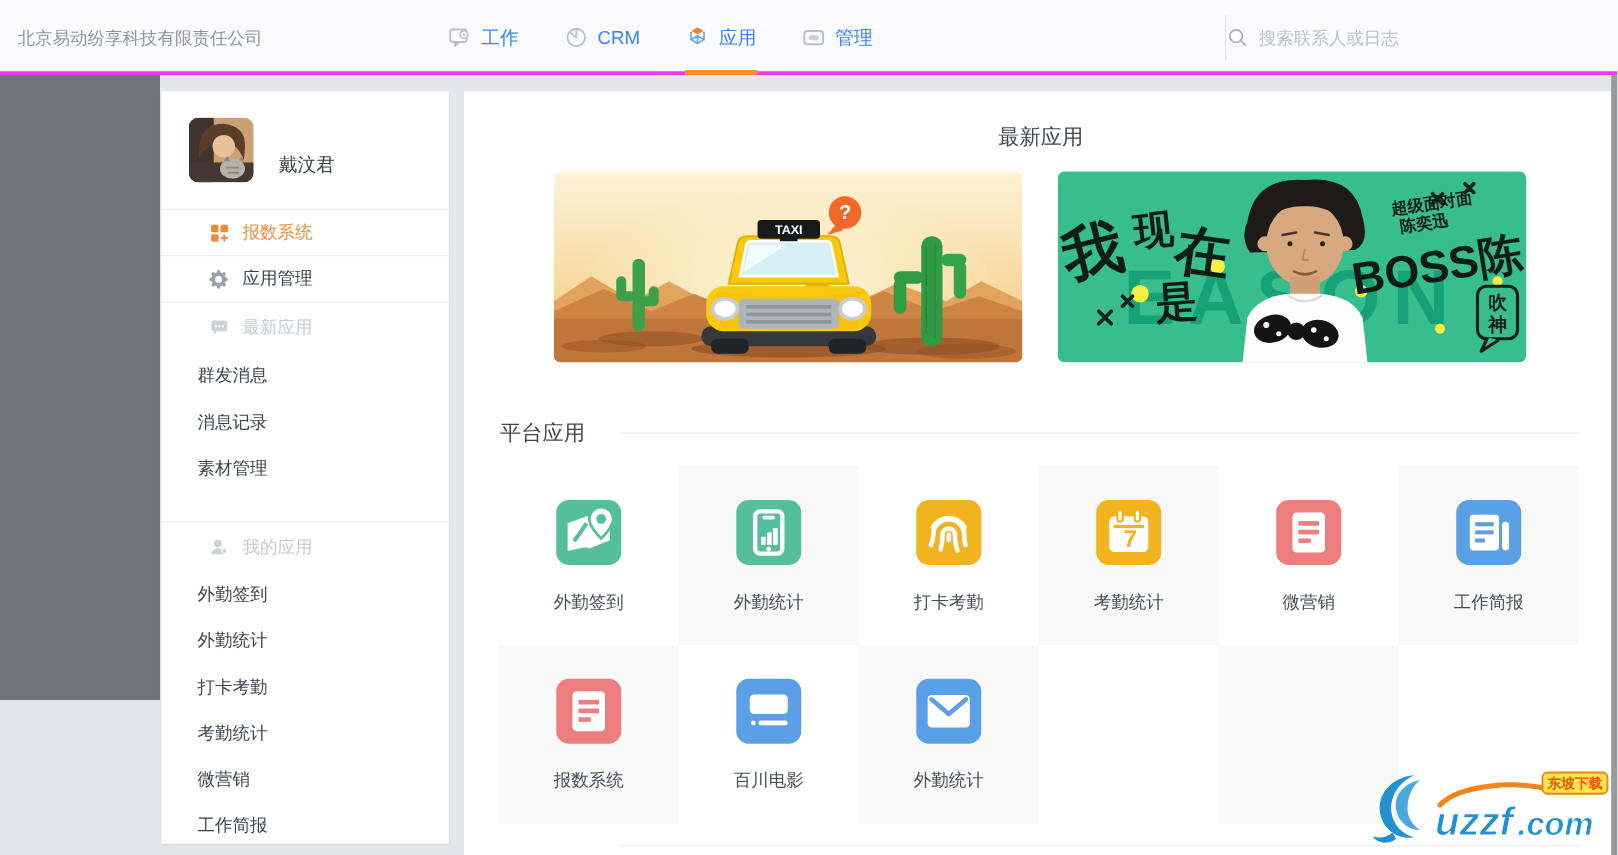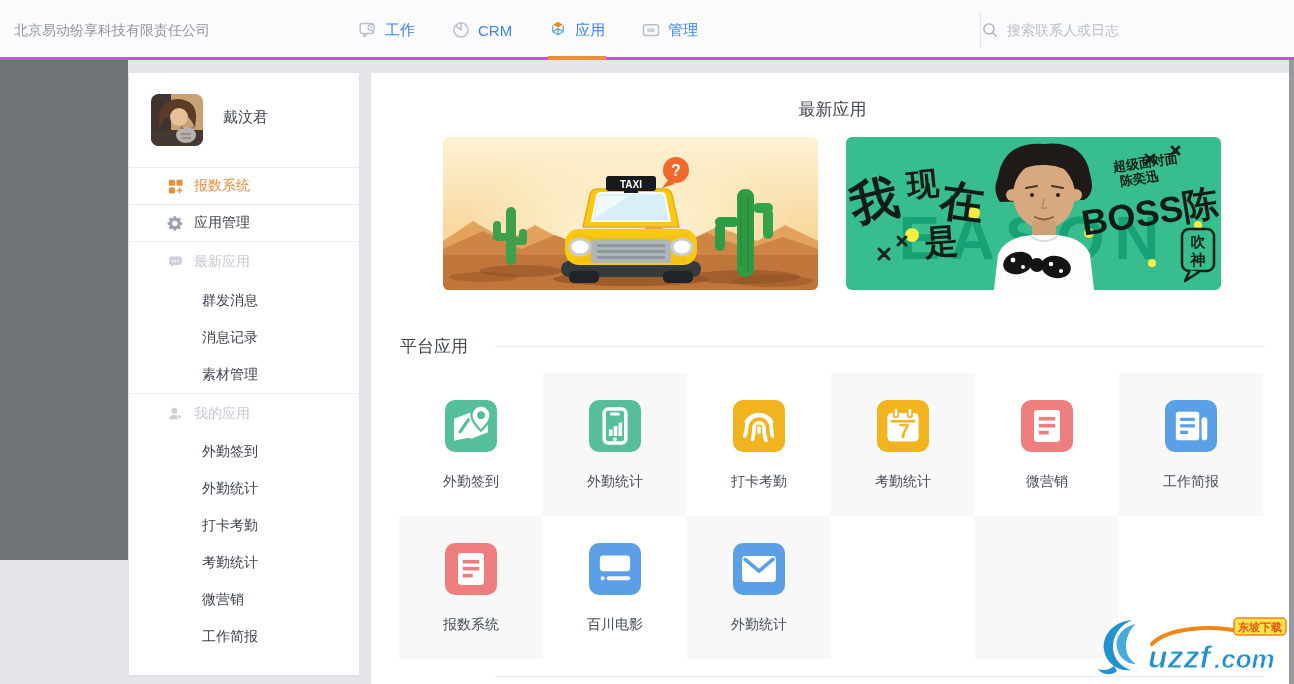--- a/index.html
+++ b/index.html
@@ -19,28 +19,28 @@
   .search input::placeholder { color:#b9c0ca; }
 
   
   .dark-panel { position:absolute; left:0; top:60px; width:128px; height:500px; background:#6f7277; z-index:1; }
   .scrollbar { position:absolute; right:0; top:60px; width:5px; height:624px; background:#96999e; z-index:40; }
 
   
   .sidebar { position:absolute; left:129px; top:73px; width:230px; height:602px; background:#fff; box-shadow:0 1px 2px rgba(0,0,0,.06); z-index:10; }
   .profile { height:95px; border-bottom:1px solid #ececee; position:relative; }
   .avatar { position:absolute; left:22px; top:21px; width:52px; height:52px; border-radius:8px; overflow:hidden; }
-  .uname { position:absolute; left:94px; top:35px; font-size:15px; color:#3a414b; }
+  .uname { position:absolute; left:94px; top:50px; font-size:15px; color:#3a414b; }
   .sd-item { height:37px; display:flex; align-items:center; padding-left:37px; font-size:14px; color:#3c4350; cursor:pointer; }
   .sd-item .sicon { width:19px; height:19px; margin-right:9px; flex:none; }
   .sd-item.active { color:#ef8c3a; border-bottom:1px solid #ececee; }
   .sd-item.with-border { border-bottom:1px solid #ececee; }
   .sd-item.group { height:40px; color:#c5c9d0; cursor:default; }
-  .sd-item.group2 { border-top:1px solid #ececee; margin-top:0; }
-  .sd-item.sub { padding-left:73px; }
+  .sd-item.group2 { border-top:1px solid #ececee; margin-top:24px; }
+  .sd-item.sub { padding-left:29px; }
 
   
   .main { position:absolute; left:371px; top:73px; width:918px; height:611px; background:#fff; box-shadow:0 1px 2px rgba(0,0,0,.06); z-index:10; }
   .sec-head { position:absolute; left:29px; right:24px; height:20px; display:flex; align-items:center; }
   .sec-head.h1 { top:25px;flex-direction:column; }
   .sec-head.h2 { top:263px; }
   .sec-title { font-size:17px; color:#3f4751; flex:none; }
   .sec-line { flex:1; height:1px; background:#ededef; margin-left:27px; }
   .banners { position:absolute; left:72px; top:64px; display:flex; }
   .banner { width:375px; height:153px; border-radius:6px; overflow:hidden; margin-right:28px; cursor:pointer; flex:none; }

